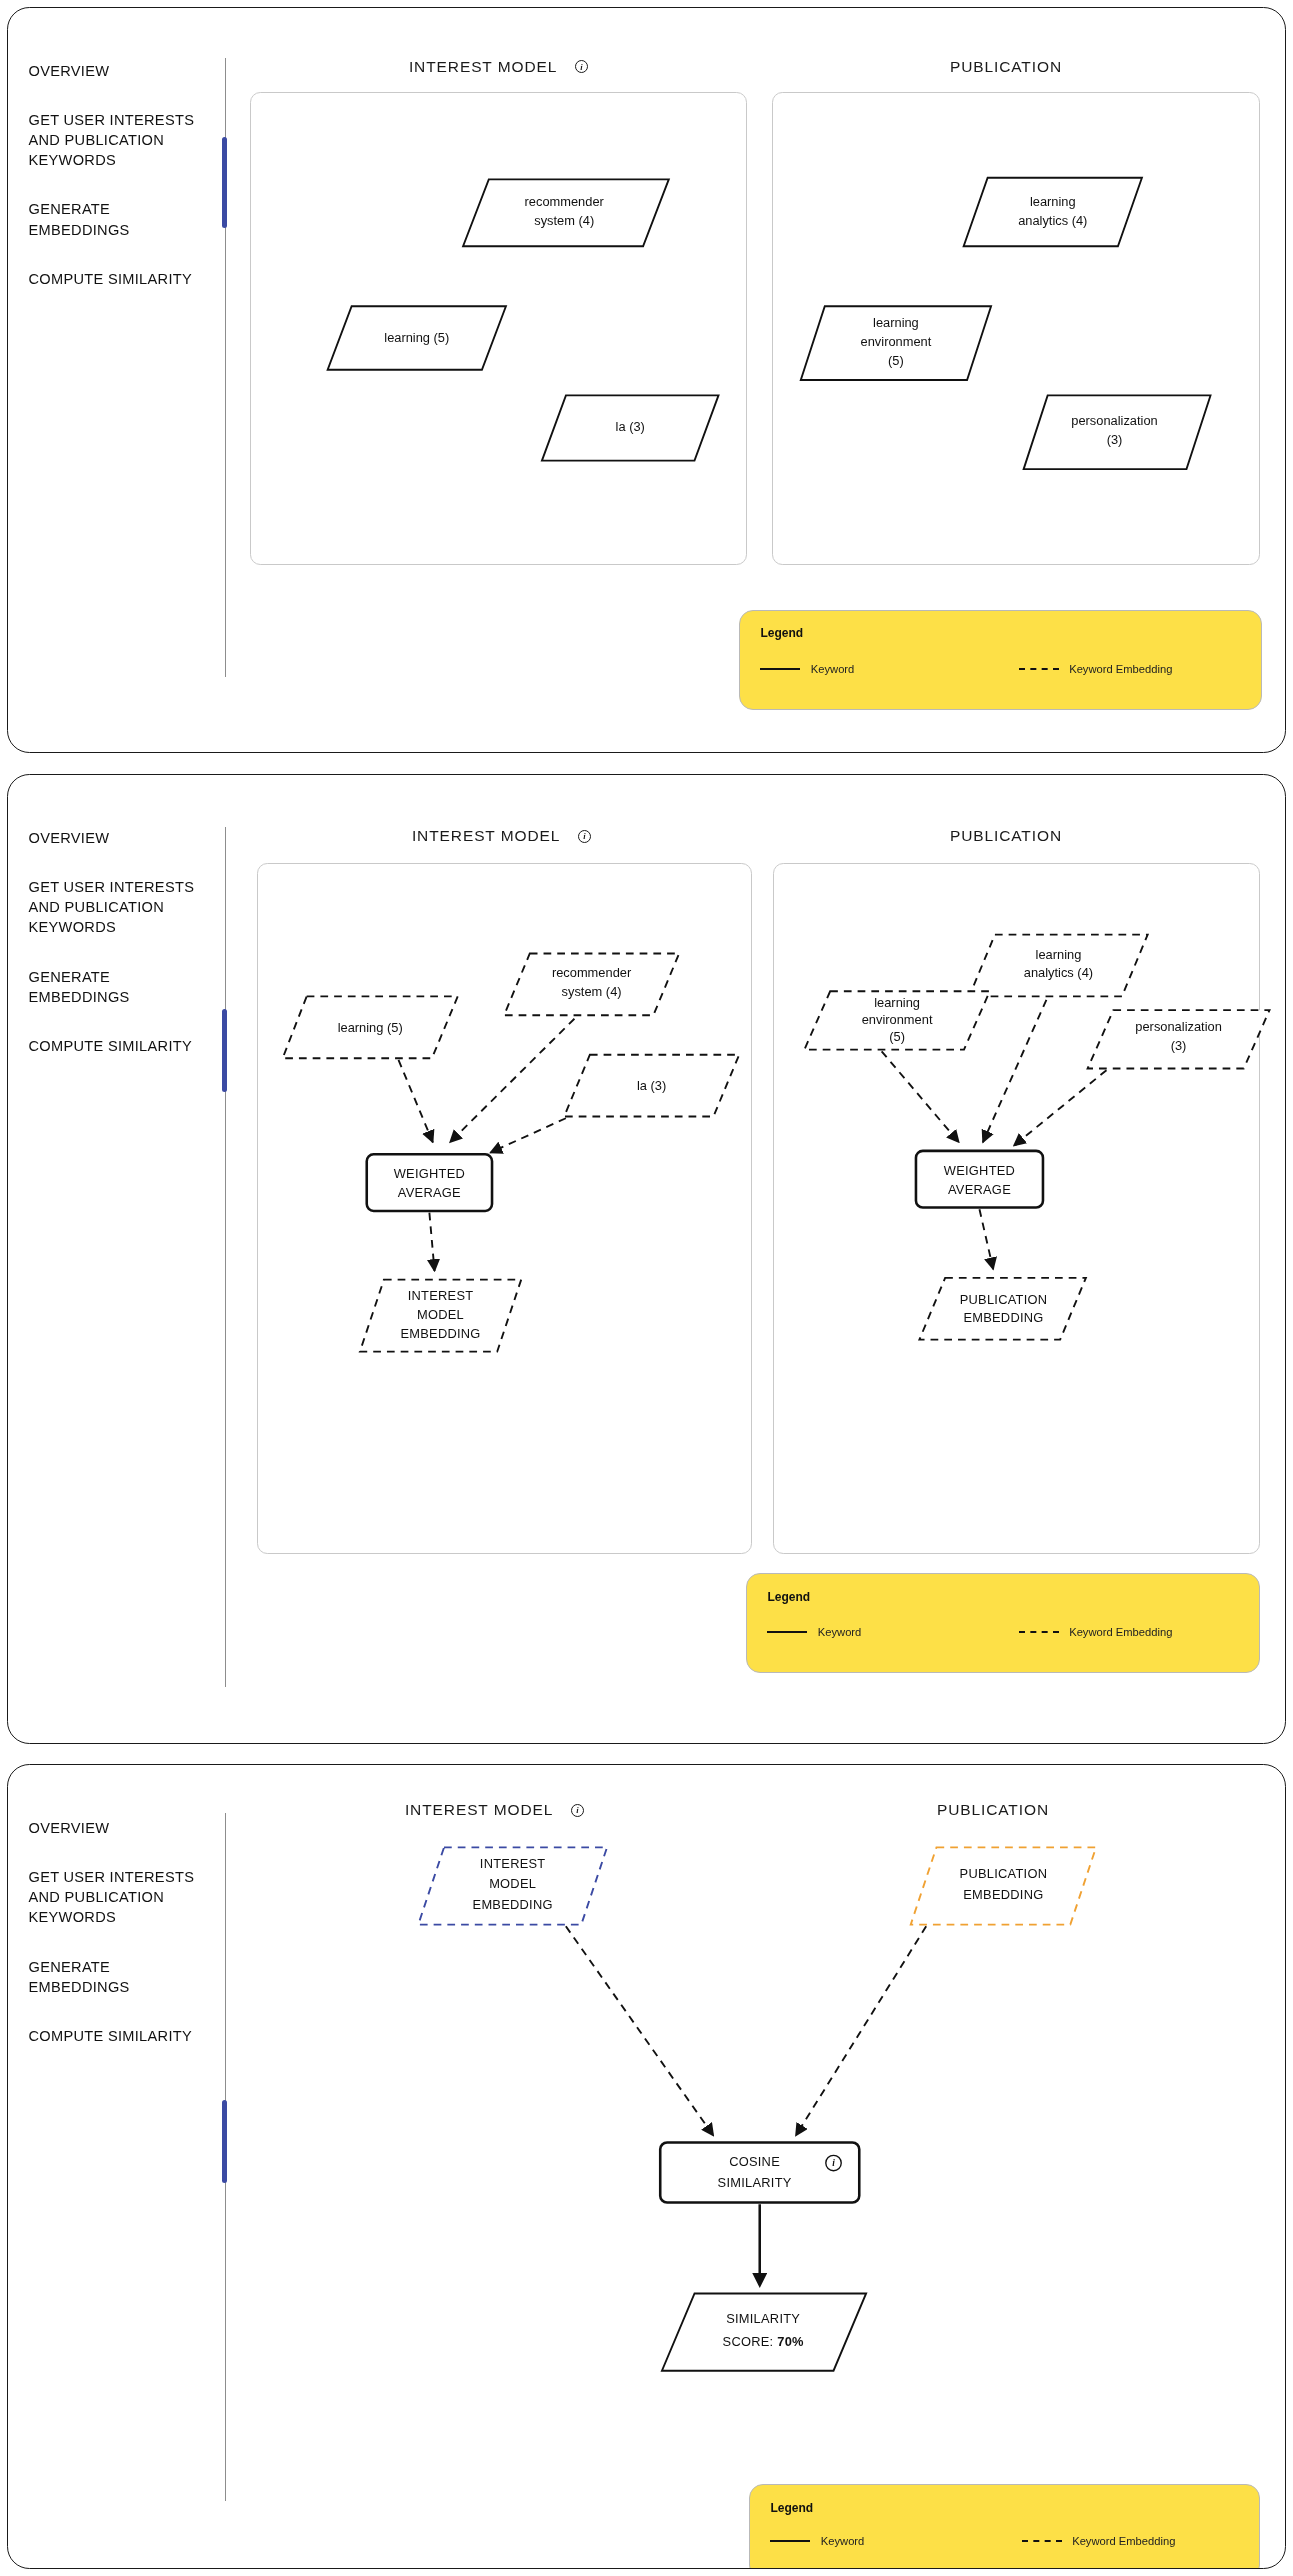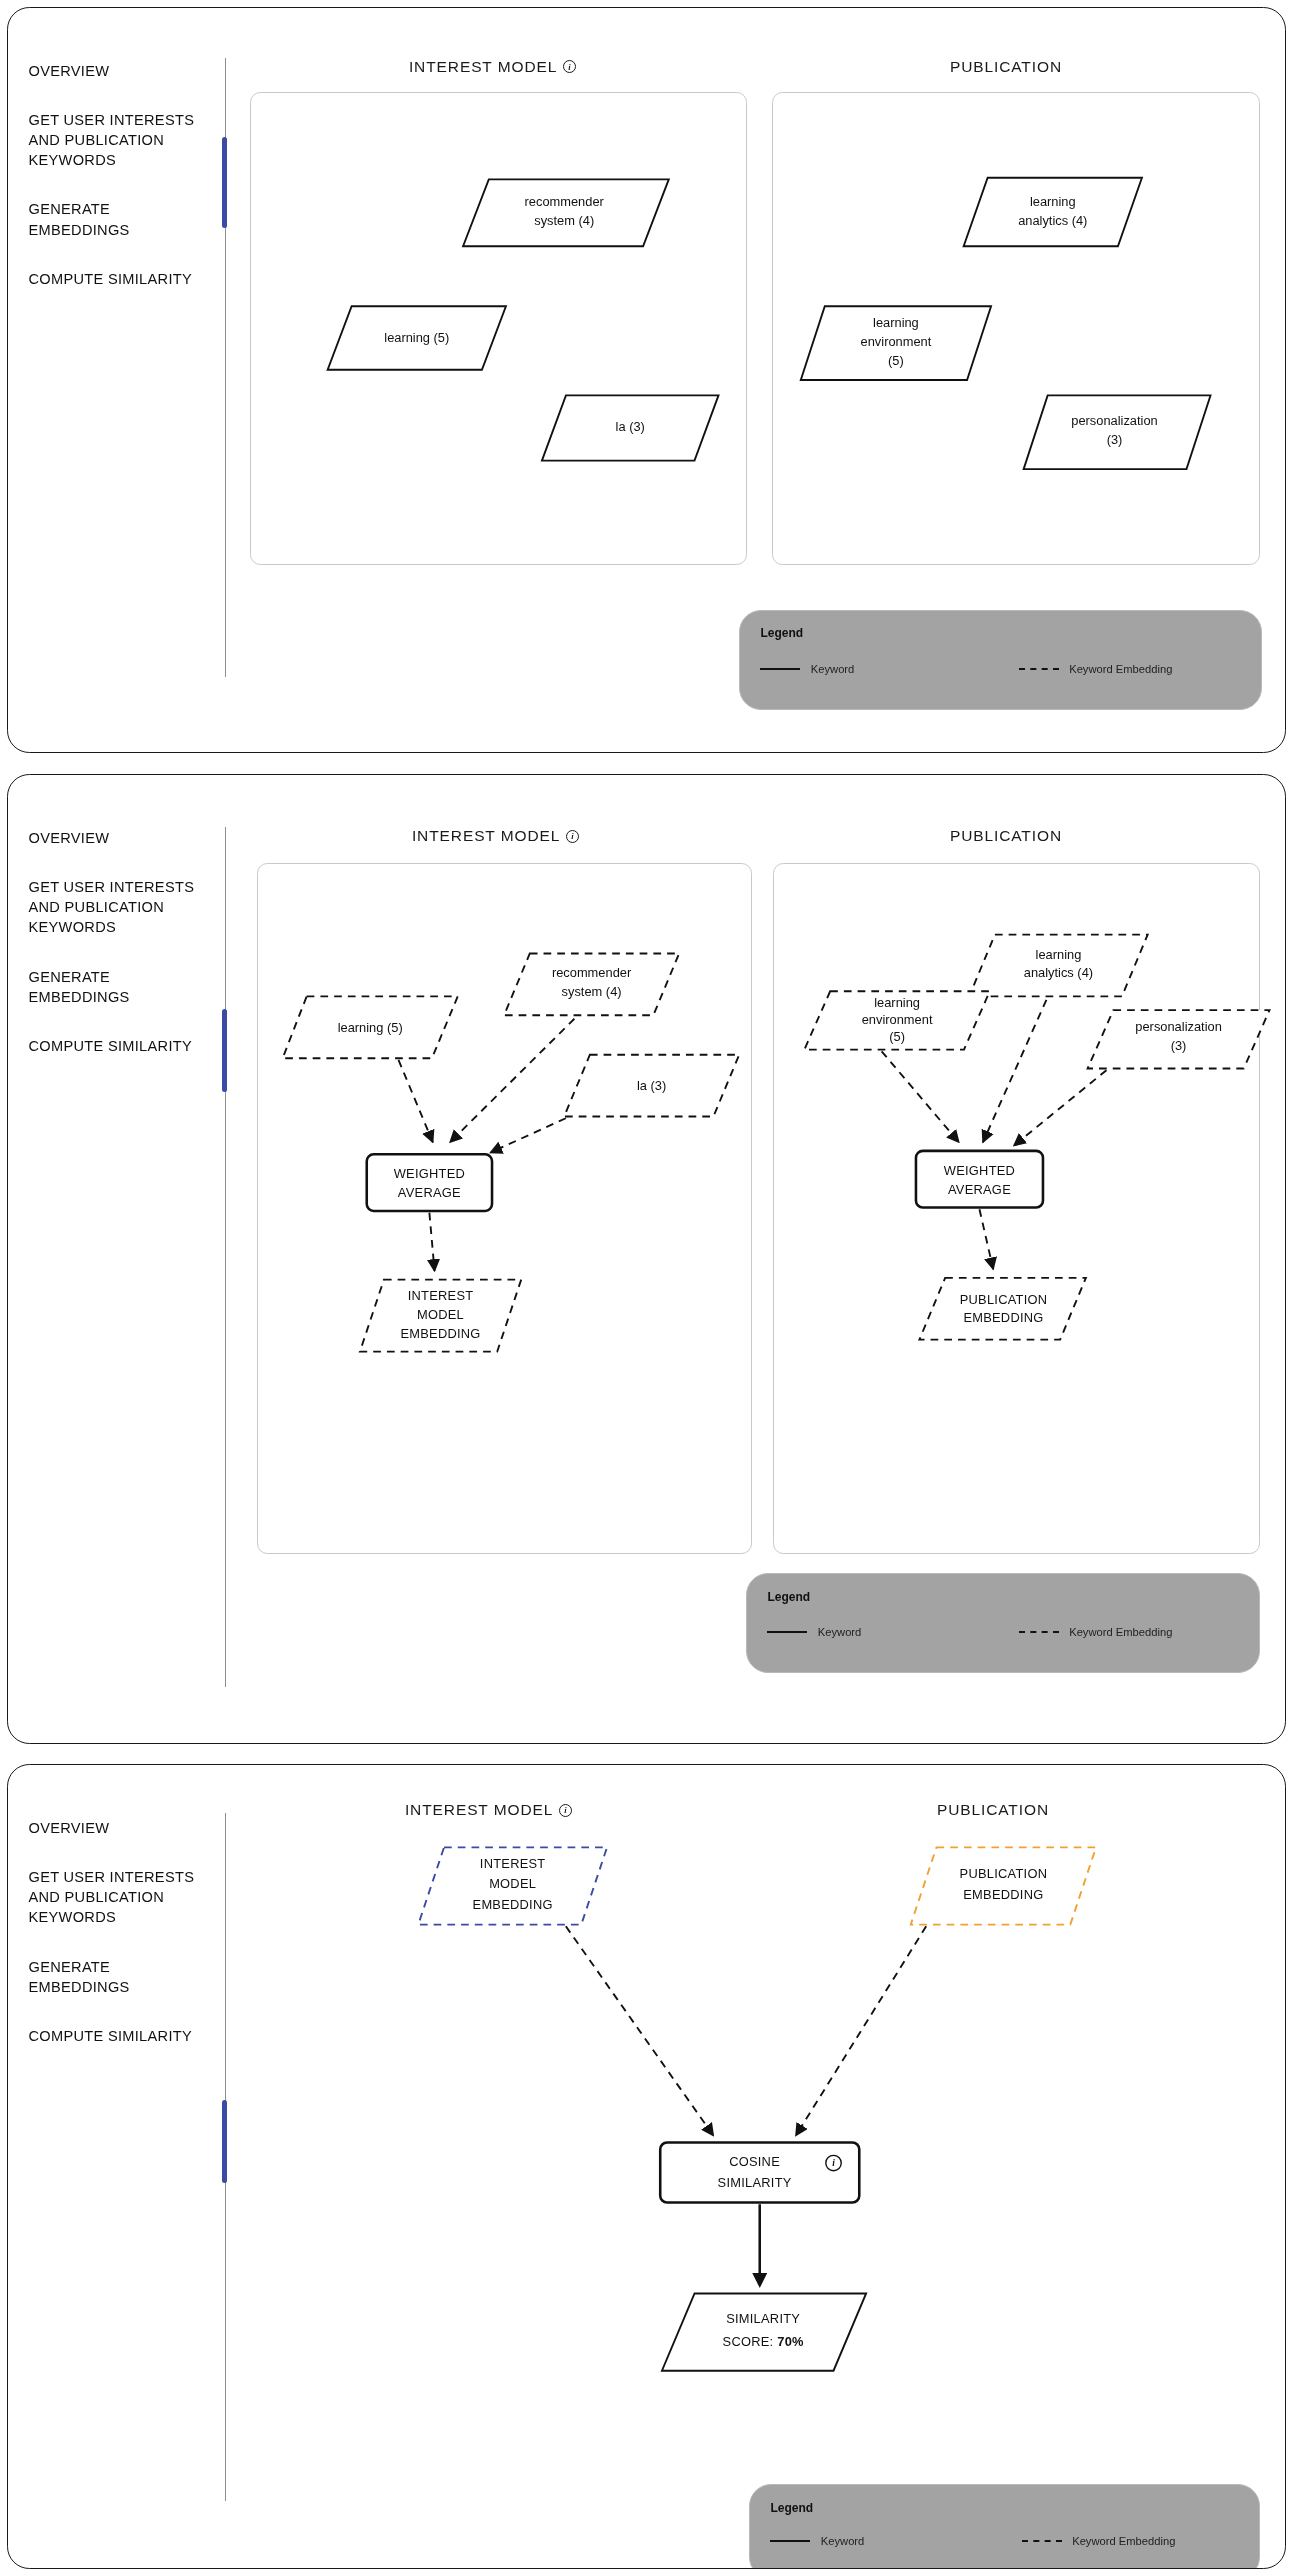--- a/index.html
+++ b/index.html
@@ -72,21 +72,21 @@
   }
 
   
   .col-header {
     position: absolute;
     font-size: 15.5px;
     letter-spacing: 0.9px;
     color: #1a1a1a;
     display: flex;
     align-items: center;
-    gap: 6px;
+    gap: 18px;
     white-space: nowrap;
   }
   .info-icon {
     display: inline-flex;
     align-items: center;
     justify-content: center;
     width: 13px; height: 13px;
     border: 1.2px solid #1a1a1a;
     border-radius: 50%;
     font-size: 8.6px;
@@ -134,22 +134,22 @@
     fill: #111111;
     text-anchor: middle;
     dominant-baseline: middle;
   }
   .nodetext.caps { font-size: 15px; letter-spacing: 0.3px; }
 
   
   .legend {
     position: absolute;
     border: 1.4px solid #b9b9b9;
-    border-radius: 22px;
-    background: #a3a3a3;
+    border-radius: 14px;
+    background: #fde047;
   }
   .legend-title {
     position: absolute;
     left: 20.6px; top: 15.5px;
     font-size: 12px;
     font-weight: bold;
     color: #111111;
   }
   .legend-row {
     position: absolute;

